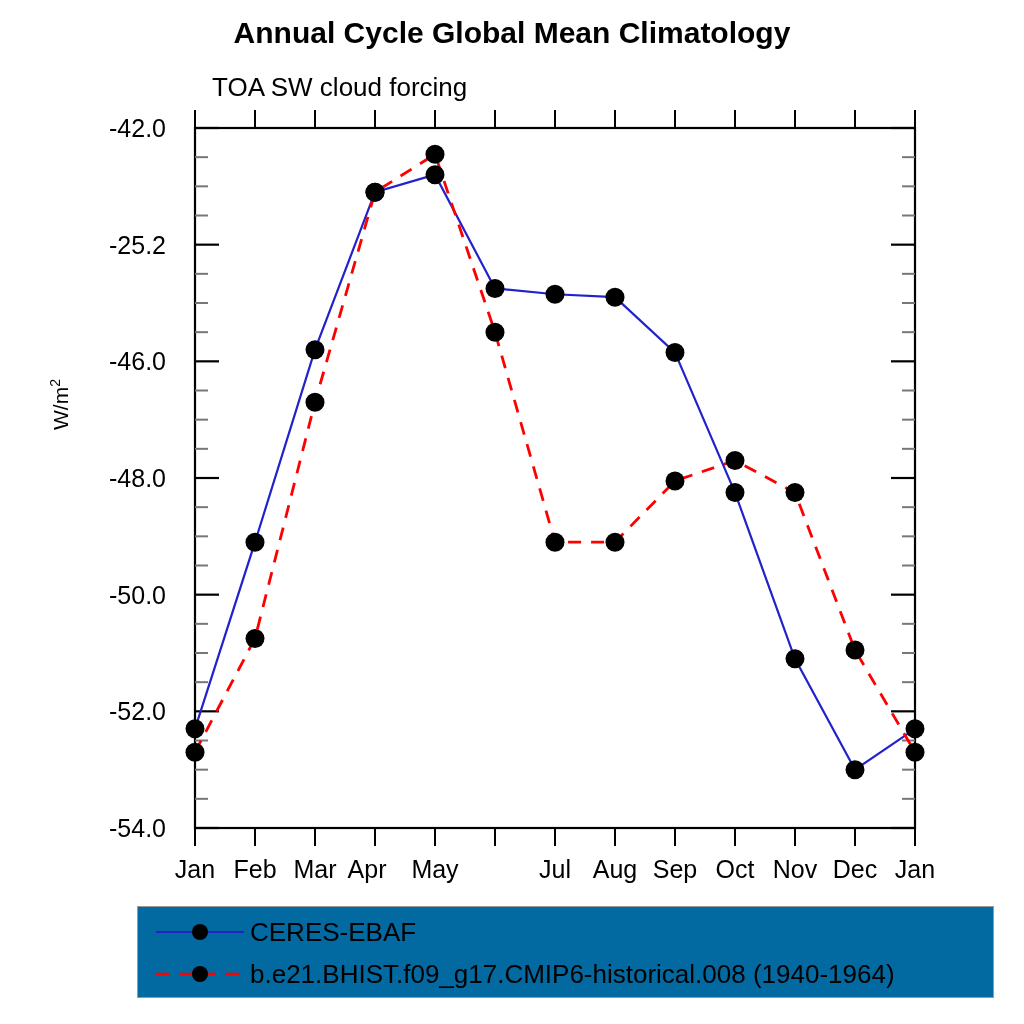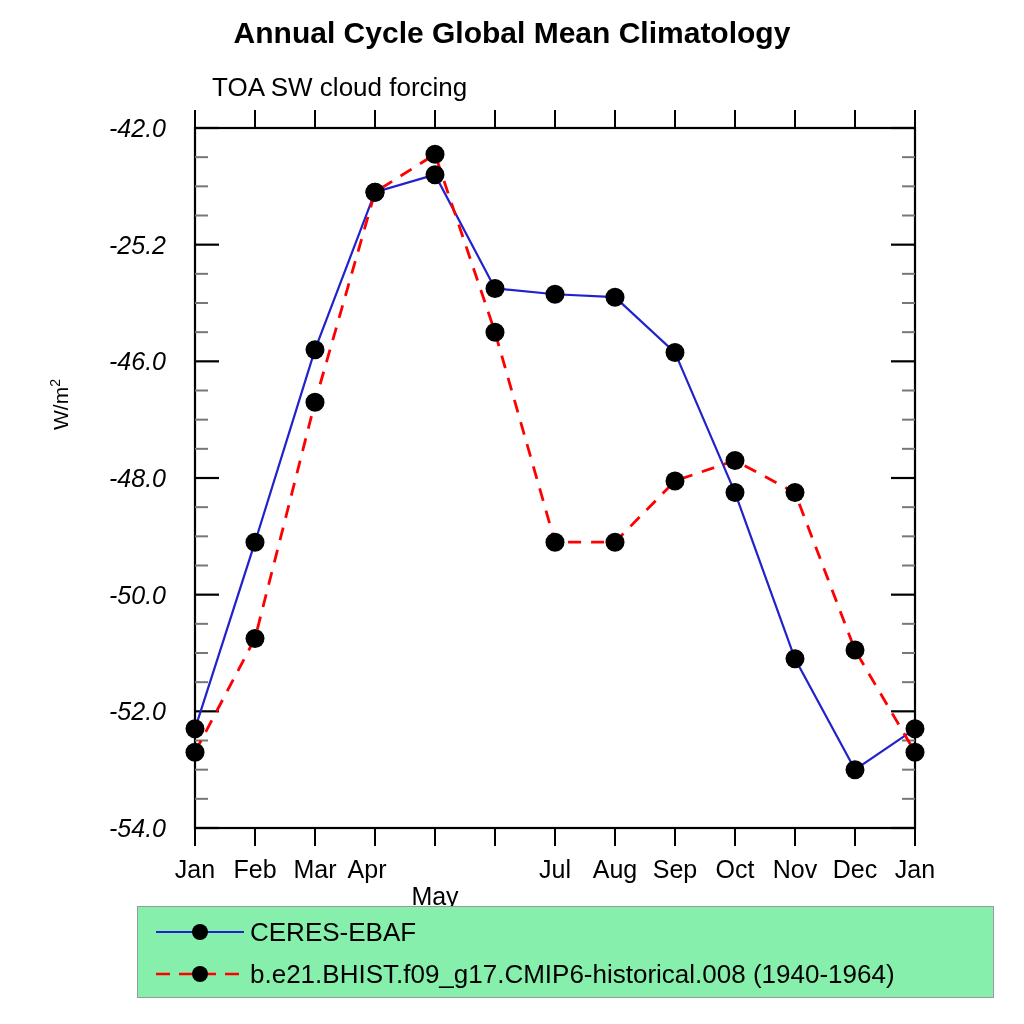--- a/index.html
+++ b/index.html
@@ -51,21 +51,20 @@
     font-size: 14px;
     vertical-align: super;
   }
   .ytick-label {
     position: absolute;
     right: 0;
     font-size: 25px;
     text-align: right;
     white-space: nowrap;
     transform: translateY(-50%);
-    font-style: italic;
   }
   .ytick-wrap {
     position: absolute;
     left: 96px;
     width: 70px;
   }
   .xtick-label {
     position: absolute;
     top: 855px;
     font-size: 25px;
@@ -73,21 +72,21 @@
     transform: translateX(-50%);
     white-space: nowrap;
   }
   .legend-box {
     position: absolute;
     left: 137px;
     top: 906px;
     width: 857px;
     height: 92px;
     border: 1px solid #9a9a9a;
-    background: #86efac;
+    background: #0369a1;
     box-sizing: border-box;
   }
   .legend-row {
     position: absolute;
     left: 0;
     width: 100%;
     height: 46px;
   }
   .legend-row.r0 { top: 2px; }
   .legend-row.r1 { top: 44px; }
@@ -141,21 +140,21 @@
       </div>
       <div class="ytick-wrap" style="top: 828px;">
         <div class="ytick-label">-54.0</div>
       </div>
     </div>
   <div id="xtick-labels">
       <div class="xtick-label" style="left: 195px;">Jan</div>
       <div class="xtick-label" style="left: 255px;">Feb</div>
       <div class="xtick-label" style="left: 315px;">Mar</div>
       <div class="xtick-label" style="left: 367px;">Apr</div>
-      <div class="xtick-label" style="left: 435px; margin-top: 27px;">May</div>
+      <div class="xtick-label" style="left: 435px;">May</div>
       <div class="xtick-label" style="left: 495px; margin-top: 46px;">Jun</div>
       <div class="xtick-label" style="left: 555px;">Jul</div>
       <div class="xtick-label" style="left: 615px; text-align: right;">Aug</div>
       <div class="xtick-label" style="left: 675px;">Sep</div>
       <div class="xtick-label" style="left: 735px;">Oct</div>
       <div class="xtick-label" style="left: 795px;">Nov</div>
       <div class="xtick-label" style="left: 855px;">Dec</div>
       <div class="xtick-label" style="left: 915px;">Jan</div>
     </div>
 

